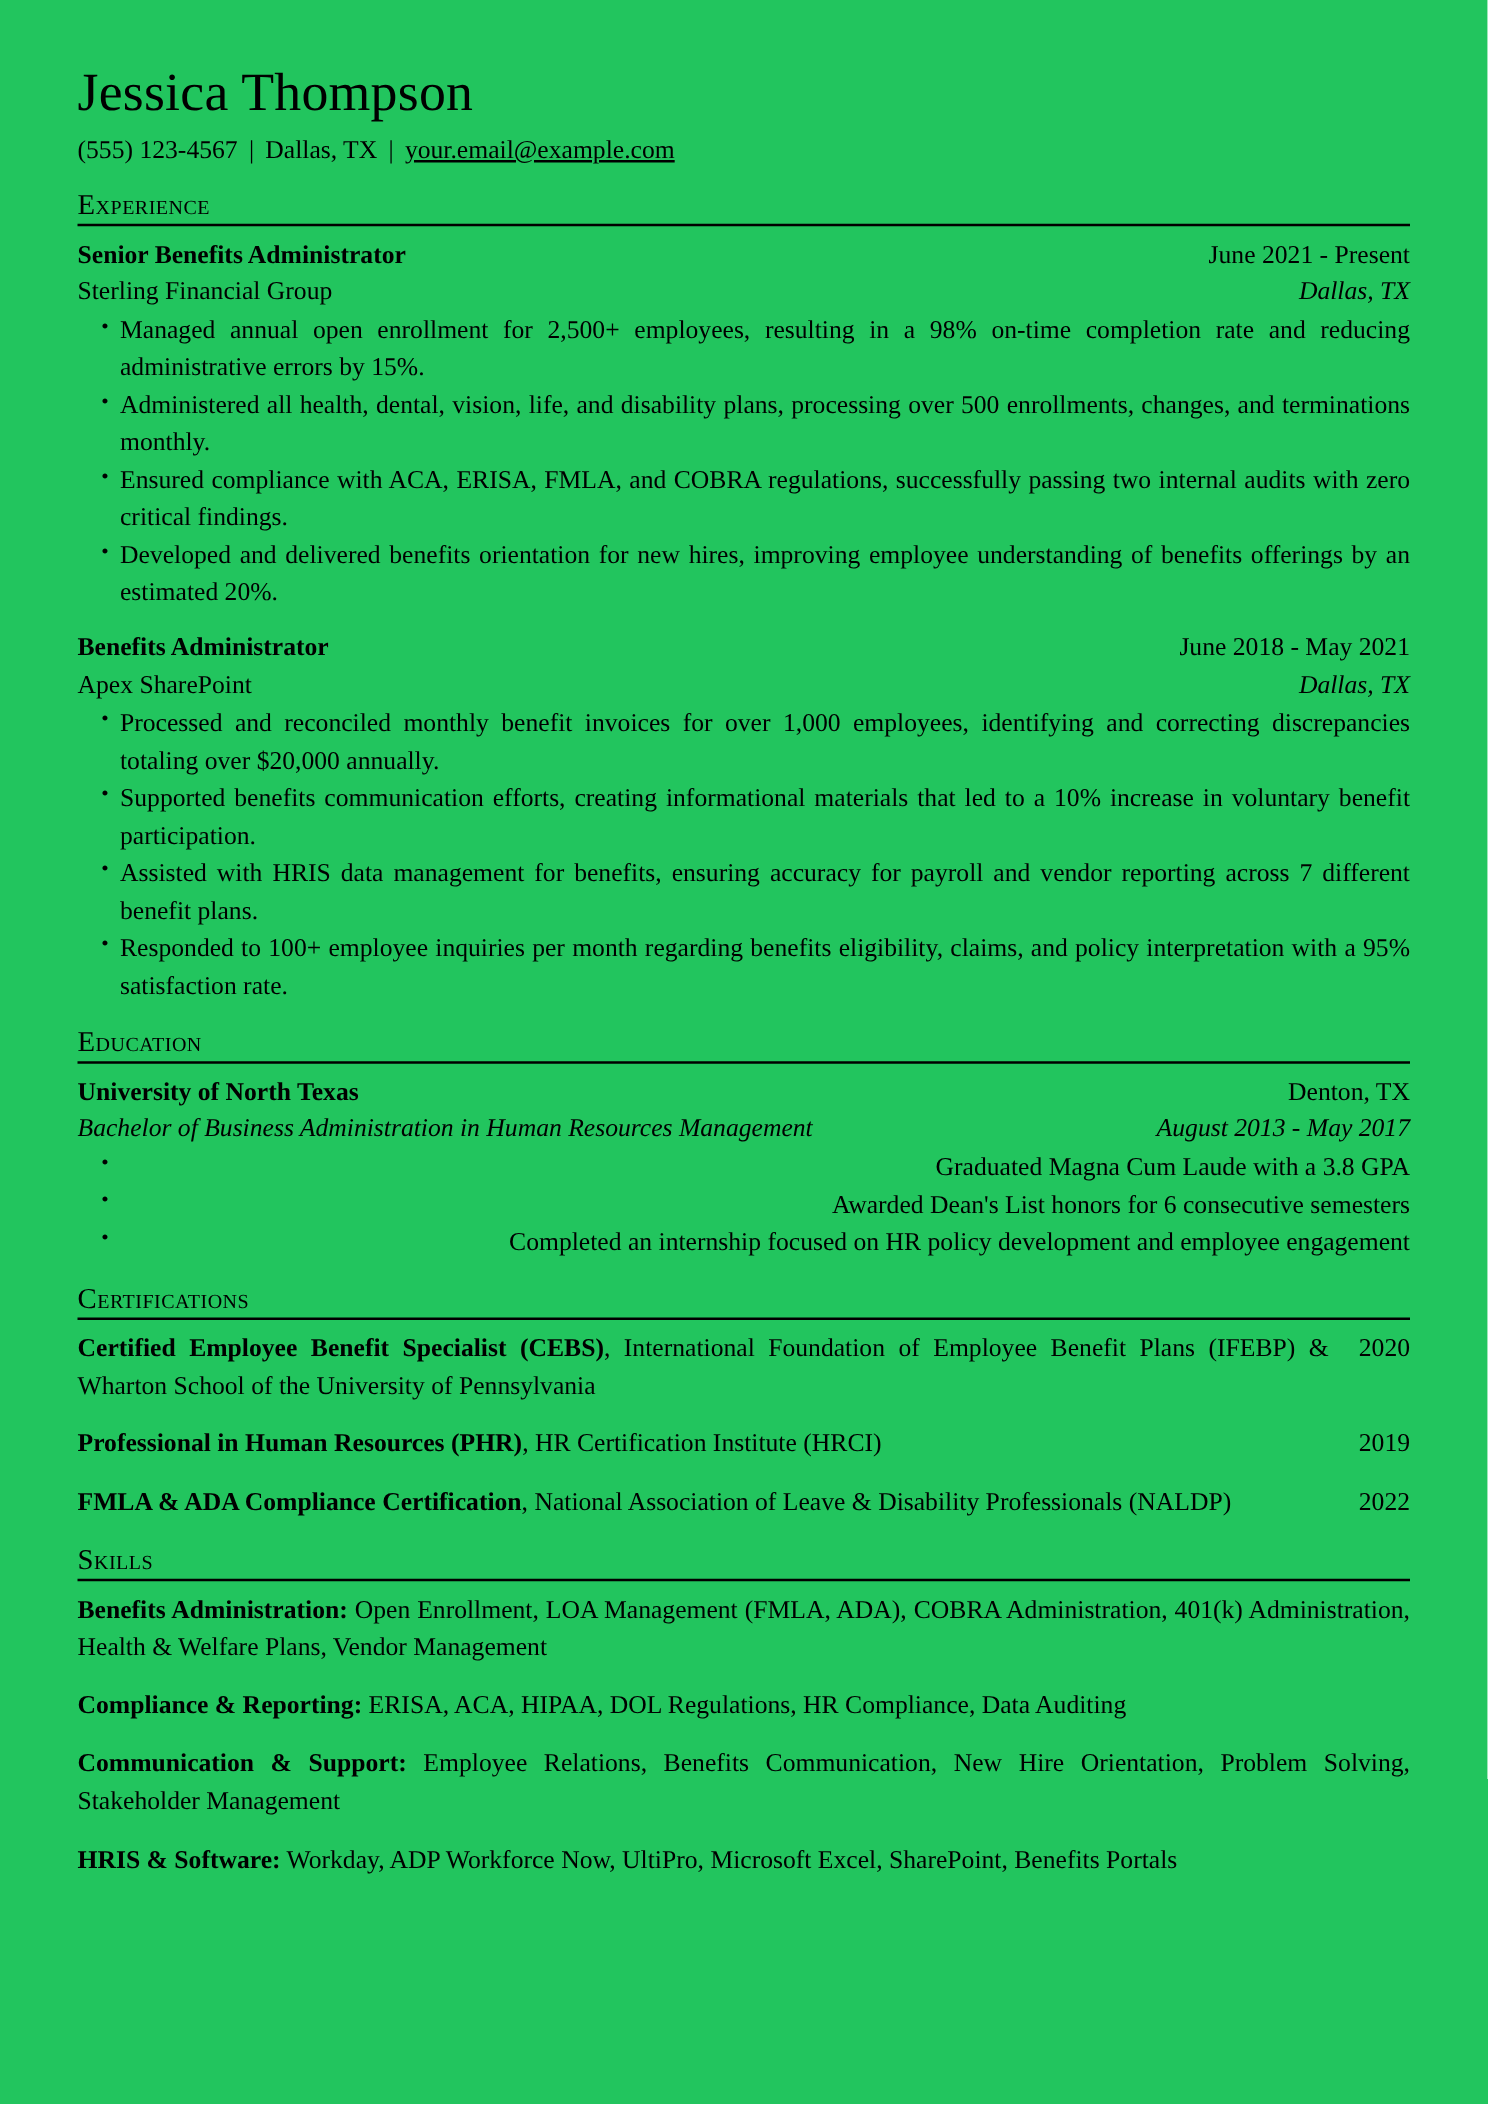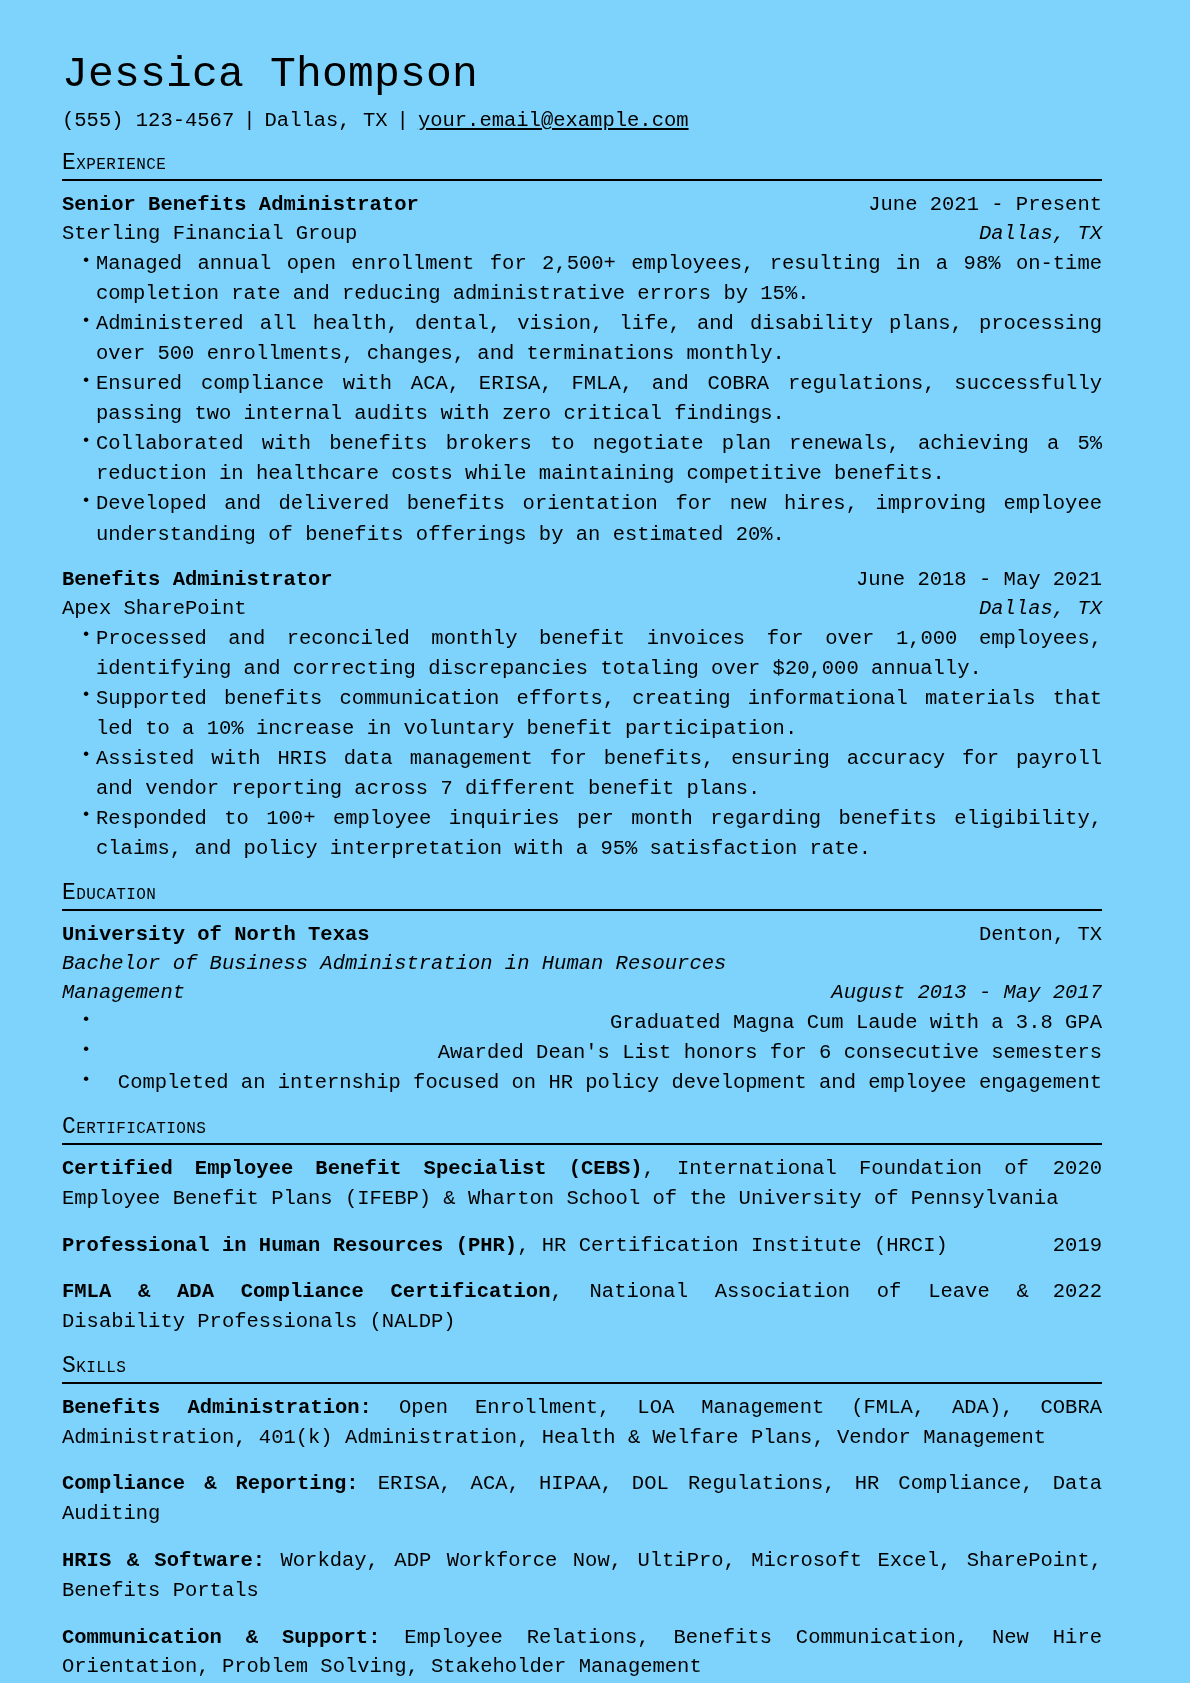--- a/index.html
+++ b/index.html
@@ -4,25 +4,25 @@
 <style>
   html, body {
     margin: 0;
     padding: 0;
     background: #ffffff;
   }
   .page {
     position: relative;
     width: 1190px;
     height: 1683px;
-    background: #7dd3fc;
+    background: #22c55e;
     margin: 0 auto;
     box-sizing: border-box;
-    padding: 40px 88px 0 62px;
-    font-family: Liberation Mono, monospace;
+    padding: 40px 62px 0 62px;
+    font-family: Liberation Serif, serif;
     color: #000000;
     overflow: hidden;
   }
 
   
   .name {
     font-size: 43px;
     line-height: 1.06;
     font-weight: 400;
     letter-spacing: 0.2px;
@@ -171,21 +171,20 @@
         <span class="right-plain">June 2021 - Present</span>
       </div>
       <div class="row">
         <span class="left-plain">Sterling Financial Group</span>
         <span class="right-italic">Dallas, TX</span>
       </div>
       <ul class="bullets">
         <li>Managed annual open enrollment for 2,500+ employees, resulting in a 98% on-time completion rate and reducing administrative errors by 15%.</li>
         <li>Administered all health, dental, vision, life, and disability plans, processing over 500 enrollments, changes, and terminations monthly.</li>
         <li>Ensured compliance with ACA, ERISA, FMLA, and COBRA regulations, successfully passing two internal audits with zero critical findings.</li>
-        <li>Collaborated with benefits brokers to negotiate plan renewals, achieving a 5% reduction in healthcare costs while maintaining competitive benefits.</li>
         <li>Developed and delivered benefits orientation for new hires, improving employee understanding of benefits offerings by an estimated 20%.</li>
       </ul>
     </div>
 
     <div class="entry">
       <div class="row">
         <span class="left-bold">Benefits Administrator</span>
         <span class="right-plain">June 2018 - May 2021</span>
       </div>
       <div class="row">
@@ -243,20 +242,20 @@
     <div class="section-title">Skills</div>
     <div class="rule"></div>
 
     <div class="skill">
       <span class="skill-label">Benefits Administration:</span><span> Open Enrollment, LOA Management (FMLA, ADA), COBRA Administration, 401(k) Administration, Health &amp; Welfare Plans, Vendor Management</span>
     </div>
     <div class="skill">
       <span class="skill-label">Compliance &amp; Reporting:</span><span> ERISA, ACA, HIPAA, DOL Regulations, HR Compliance, Data Auditing</span>
     </div>
     <div class="skill">
+      <span class="skill-label">Communication &amp; Support:</span><span> Employee Relations, Benefits Communication, New Hire Orientation, Problem Solving, Stakeholder Management</span>
+    </div>
+    <div class="skill">
       <span class="skill-label">HRIS &amp; Software:</span><span> Workday, ADP Workforce Now, UltiPro, Microsoft Excel, SharePoint, Benefits Portals</span>
     </div>
-    <div class="skill">
-      <span class="skill-label">Communication &amp; Support:</span><span> Employee Relations, Benefits Communication, New Hire Orientation, Problem Solving, Stakeholder Management</span>
-    </div>
   </div>
 
 </div>
 
 </body></html>

